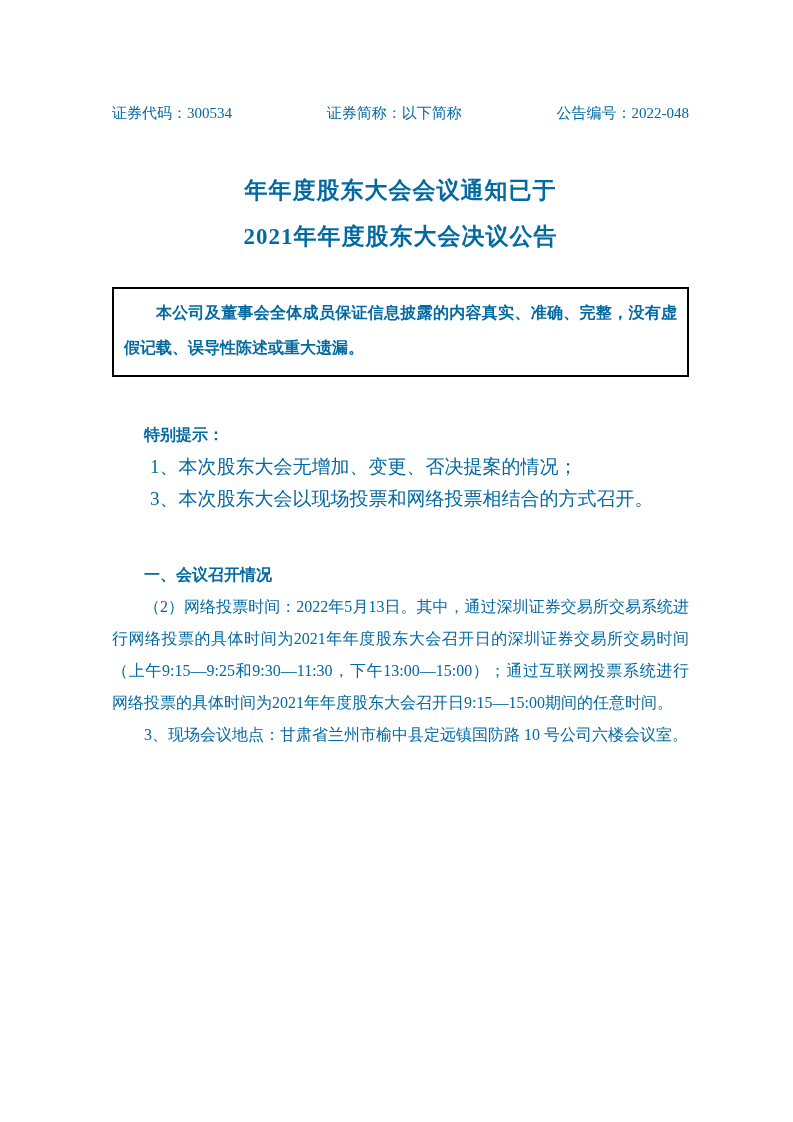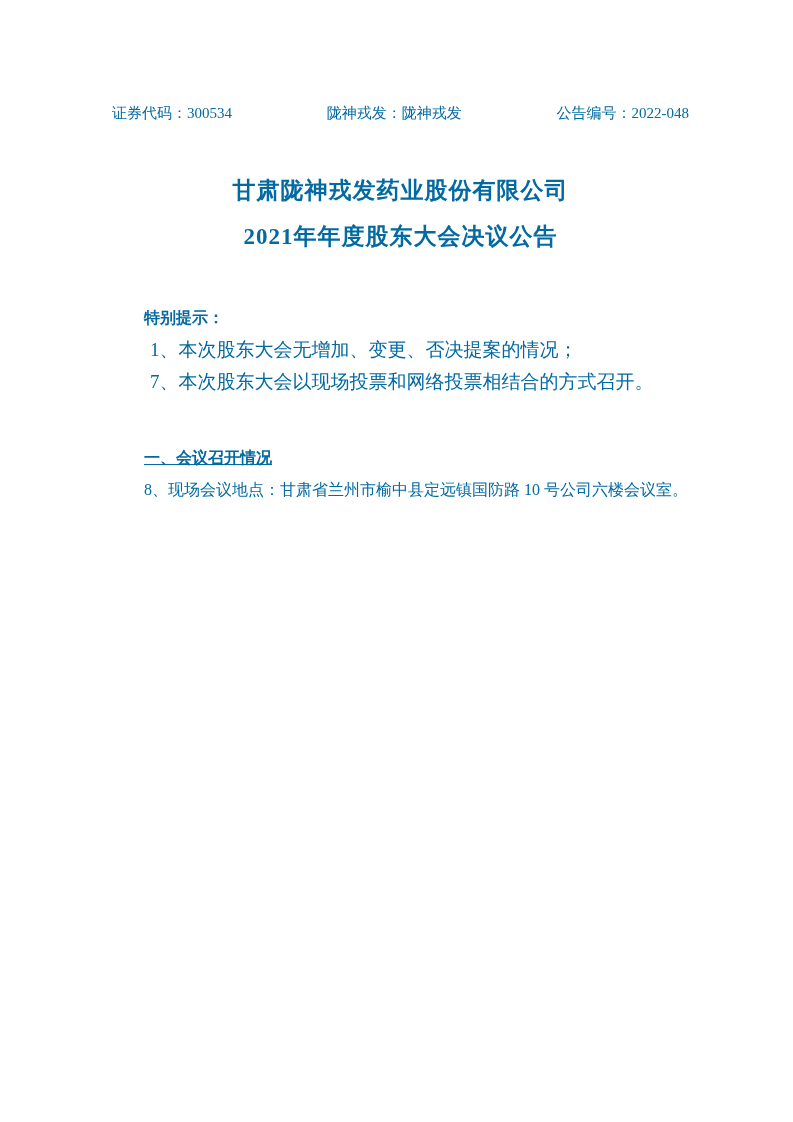--- a/index.html
+++ b/index.html
@@ -68,51 +68,54 @@
   }
   .section {
     margin-top: 44px;
   }
   .section-heading {
     font-size: 16px;
     font-weight: bold;
     line-height: 32px;
     padding-left: 2em;
     margin: 0;
-    text-decoration: underline;
   }
   .body-para {
     font-size: 16px;
     line-height: 32px;
     text-indent: 2em;
     text-align: justify;
     margin: 0;
   }
 </style>
 </head>
 <body>
 
 <div class="page">
 
   <div class="doc-header">
     <span>证券代码：300534</span>
-    <span>陇神戎发：陇神戎发</span>
+    <span>证券简称：以下简称</span>
     <span>公告编号：2022-048</span>
   </div>
 
   <div class="doc-title">
-    <div>甘肃陇神戎发药业股份有限公司</div>
+    <div>年年度股东大会会议通知已于</div>
     <div>2021年年度股东大会决议公告</div>
   </div>
 
+  <div class="notice-box">
+    <p>本公司及董事会全体成员保证信息披露的内容真实、准确、完整，没有虚假记载、误导性陈述或重大遗漏。</p>
+  </div>
 
   <div class="special-notes">
     <p class="special-heading">特别提示：</p>
     <p class="note-item">1、本次股东大会无增加、变更、否决提案的情况；</p>
-    <p class="note-item">7、本次股东大会以现场投票和网络投票相结合的方式召开。</p>
+    <p class="note-item">3、本次股东大会以现场投票和网络投票相结合的方式召开。</p>
   </div>
 
   <div class="section">
     <p class="section-heading">一、会议召开情况</p>
-    <p class="body-para">8、现场会议地点：甘肃省兰州市榆中县定远镇国防路 10 号公司六楼会议室。</p>
+    <p class="body-para">（2）网络投票时间：2022年5月13日。其中，通过深圳证券交易所交易系统进行网络投票的具体时间为2021年年度股东大会召开日的深圳证券交易所交易时间（上午9:15—9:25和9:30—11:30，下午13:00—15:00）；通过互联网投票系统进行网络投票的具体时间为2021年年度股东大会召开日9:15—15:00期间的任意时间。</p>
+    <p class="body-para">3、现场会议地点：甘肃省兰州市榆中县定远镇国防路 10 号公司六楼会议室。</p>
   </div>
 
 </div>
 
 </body></html>

